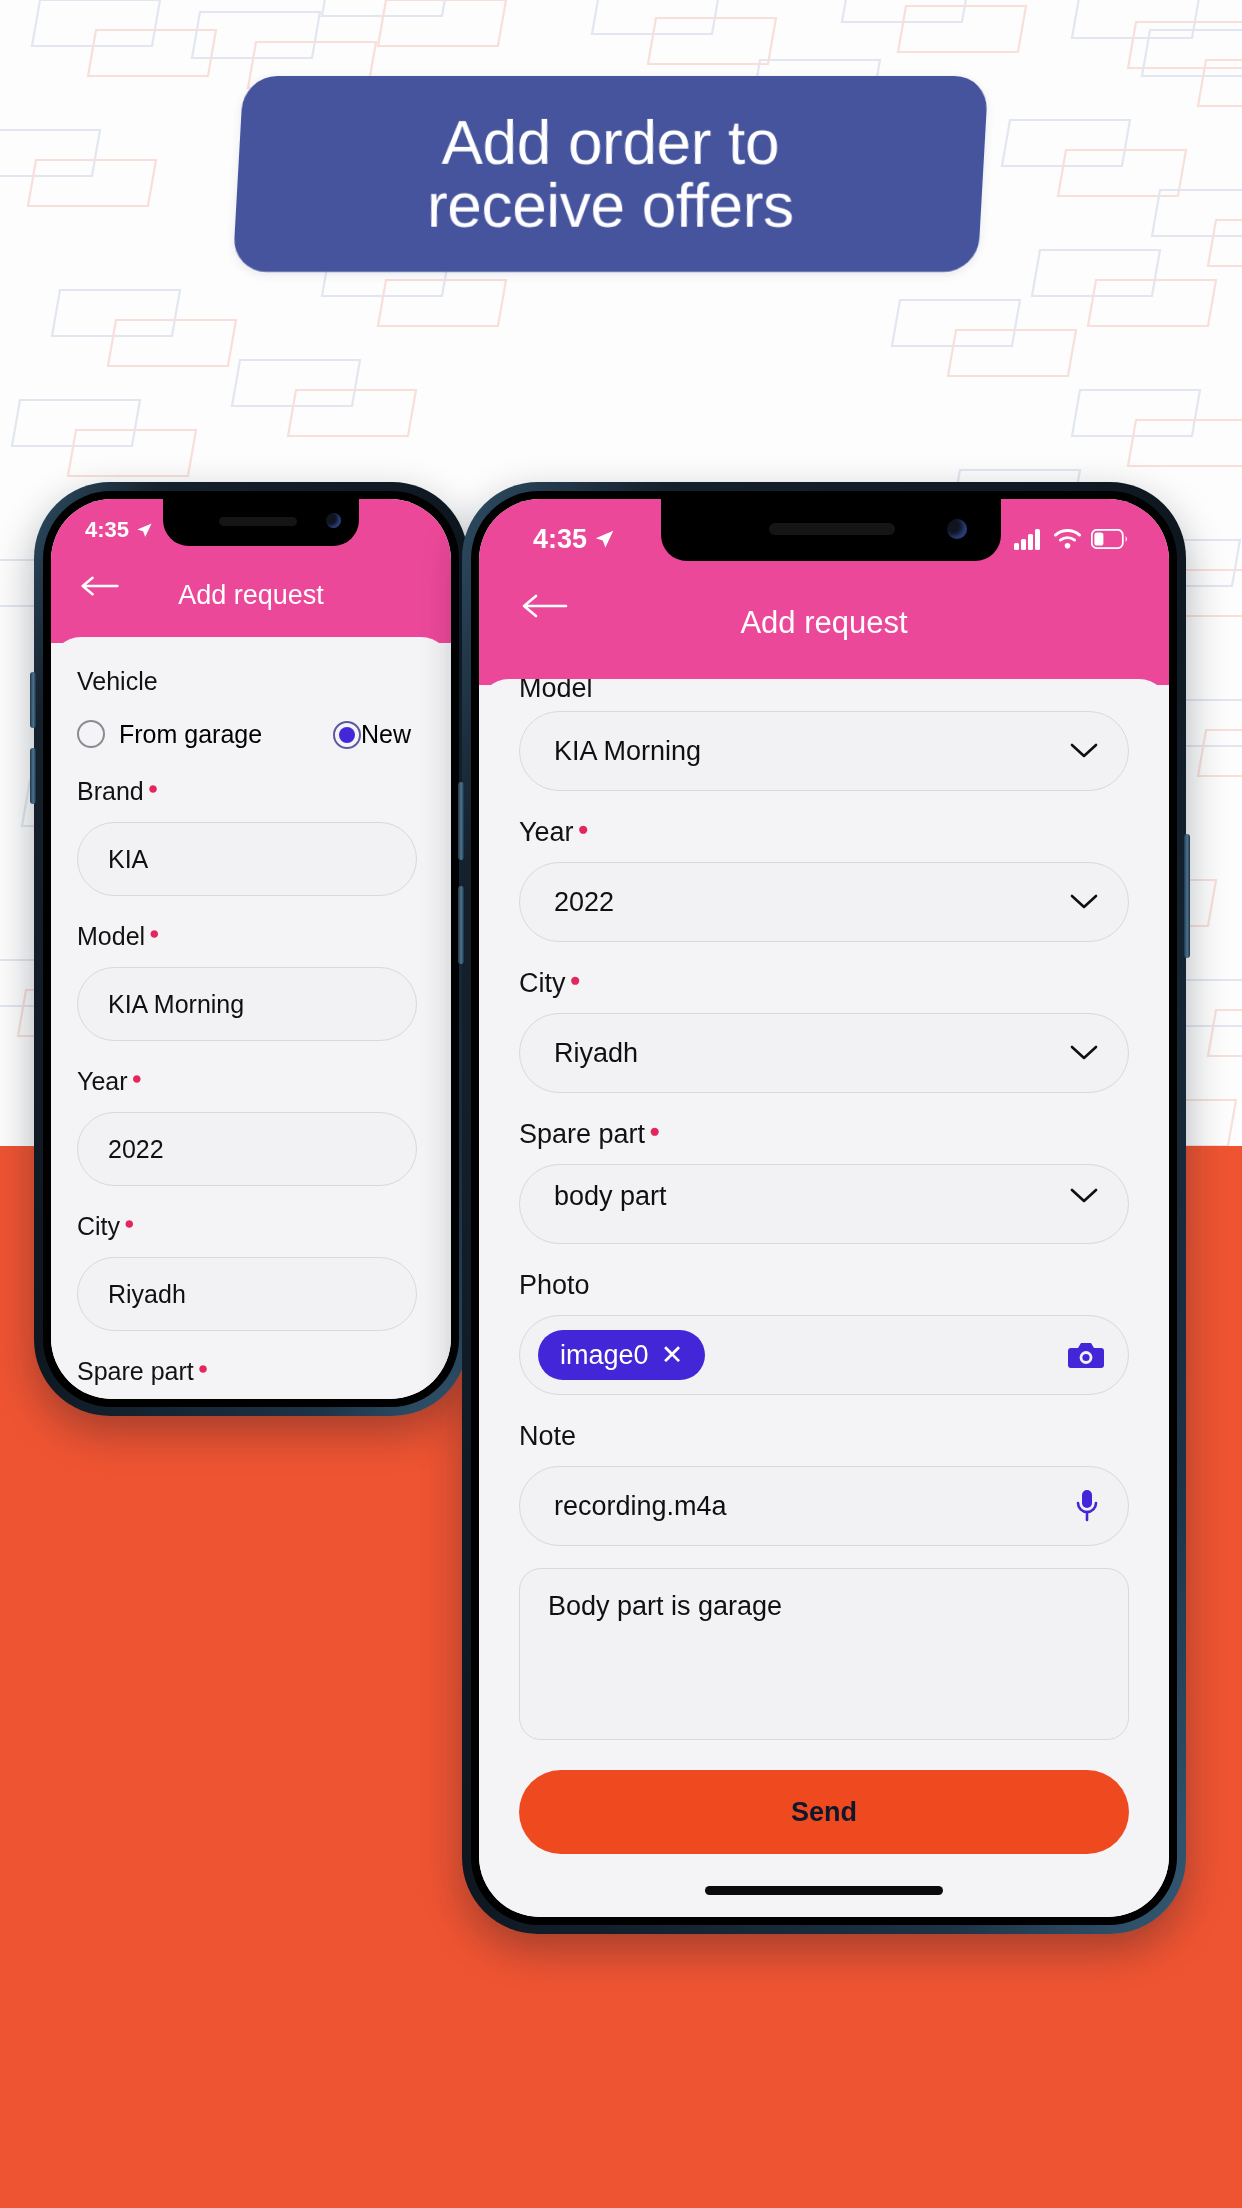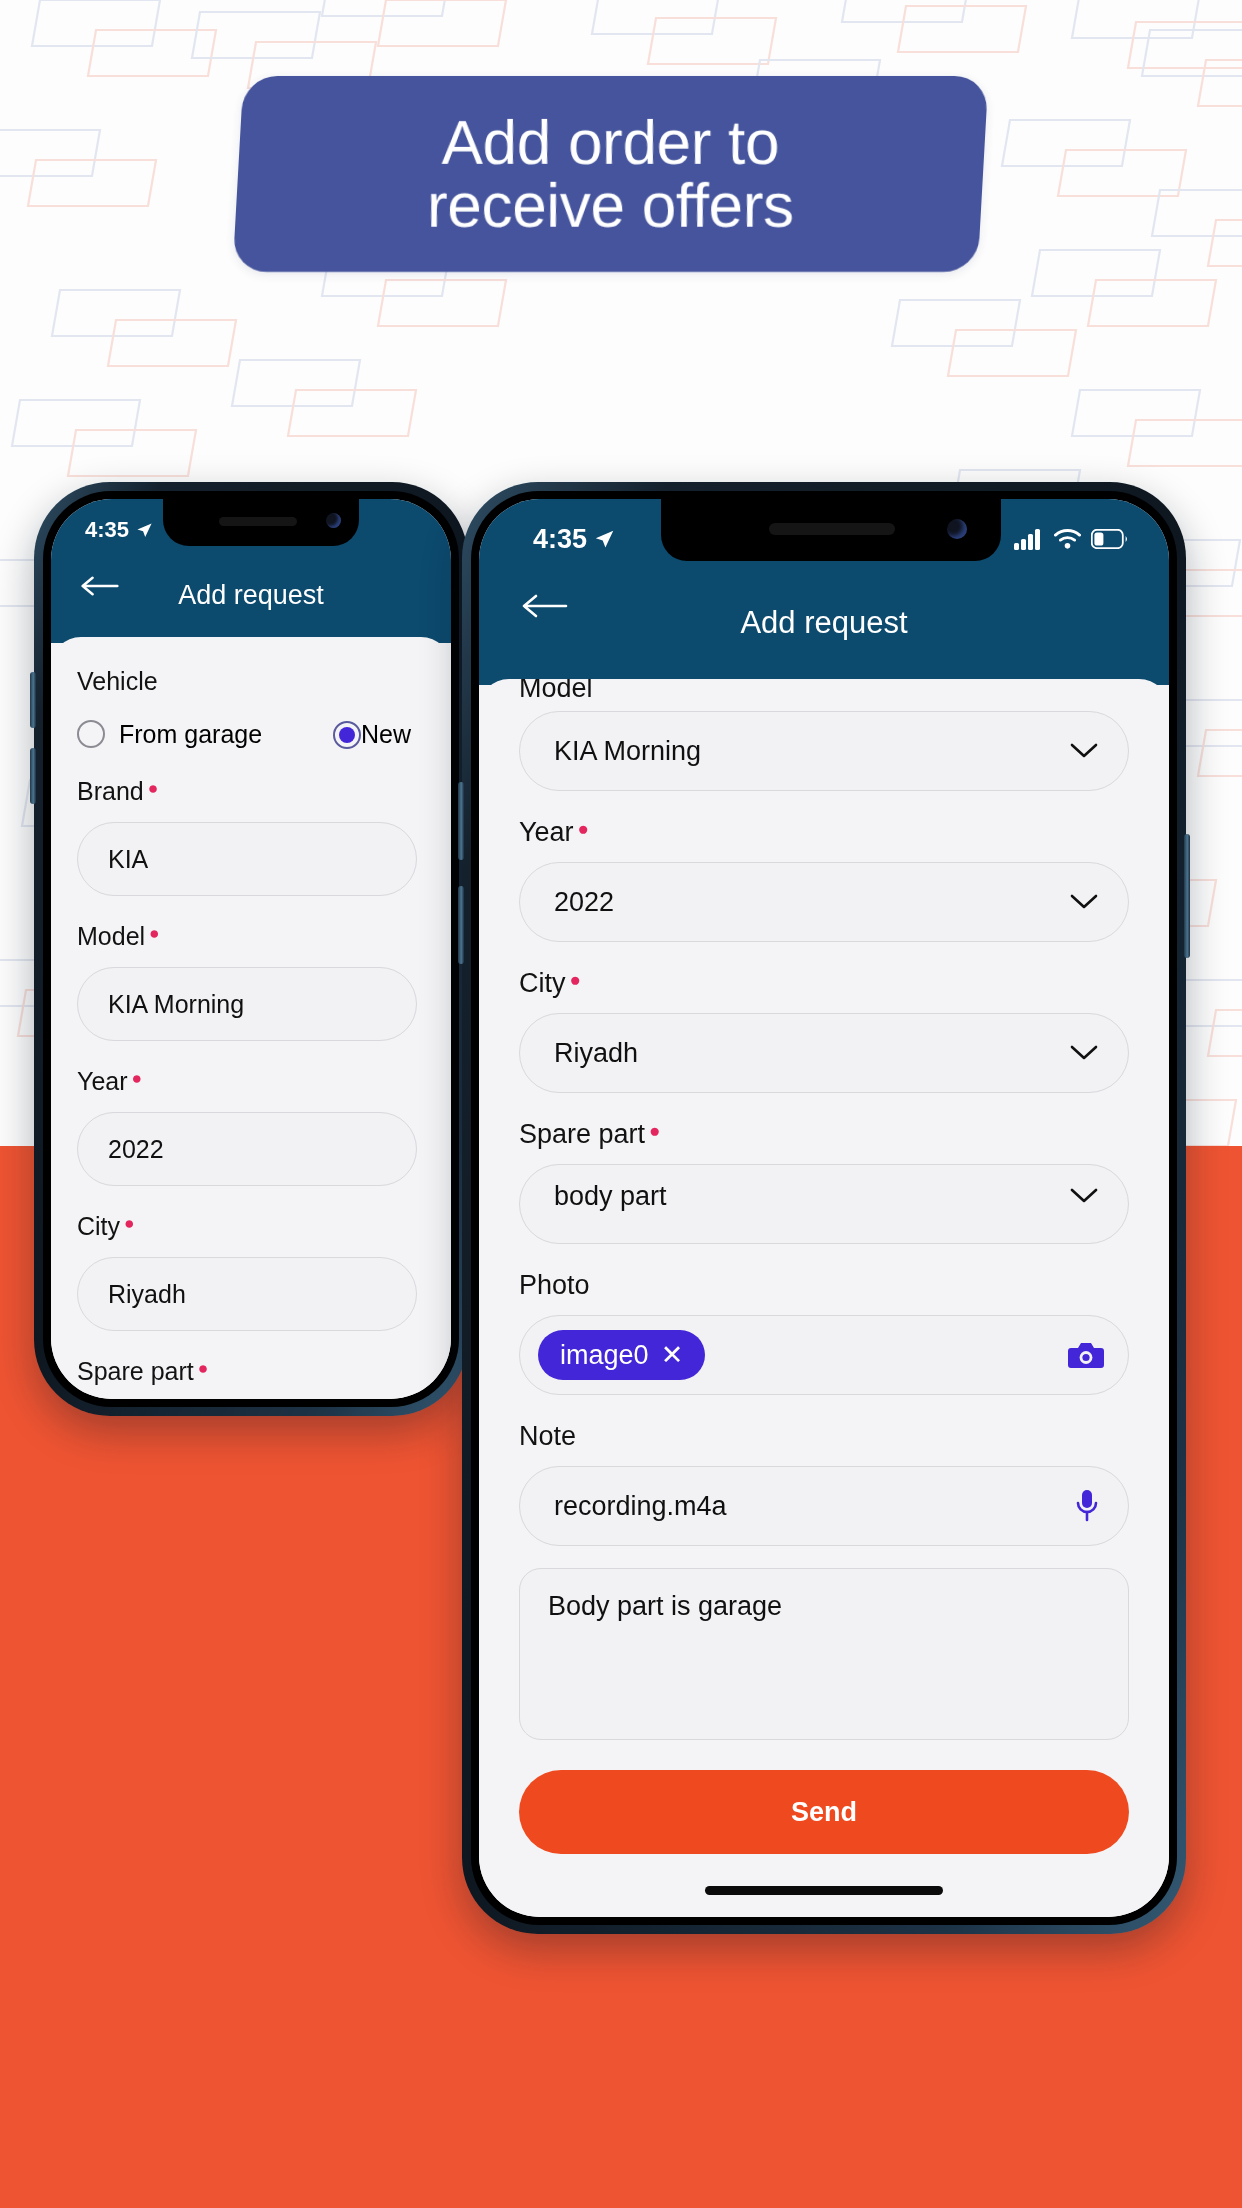--- a/index.html
+++ b/index.html
@@ -64,21 +64,21 @@
 
   #phone-left{ left:34px; top:482px; width:434px; height:934px; z-index:2; }
   #phone-right{ left:462px; top:482px; width:724px; height:1452px; z-index:5; }
 
   
   .btn-side{ position:absolute; background:linear-gradient(90deg,#22394a,#4b7490 55%,#1d3040); border-radius:3px; }
 
   
   .app-header{
     position:relative;
-    background:#0c4a6e;
+    background:#ec4899;
     width:100%;
     color:#fff;
   }
   .notch{
     position:absolute;
     background:#000;
     border-bottom-left-radius:26px;
     border-bottom-right-radius:26px;
     top:0;
     z-index:4;
@@ -141,21 +141,21 @@
     border-radius:50%;
     border:2px solid #8b8b93;
     display:flex; align-items:center; justify-content:center;
     flex:none;
   }
   .radio.on{ border-color:#5a5a9e; }
   .radio .dot{ border-radius:50%; background:#4226d8; }
 
   .send-btn{
     background:#ef4a1f;
-    color:#ffffff;
+    color:#0f172a;
     border-radius:999px;
     display:flex; align-items:center; justify-content:center;
     font-weight:700;
     border:none;
     width:100%;
   }
   .home-ind{ position:absolute; background:#0b0b0b; border-radius:99px; }
 
   
   #phone-left .nav-title{ font-size:27px; }

